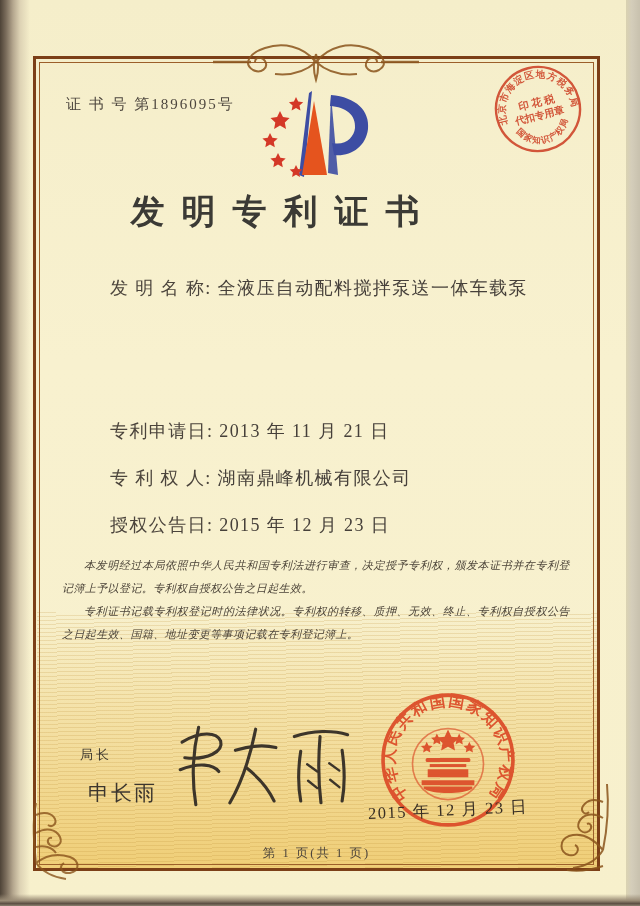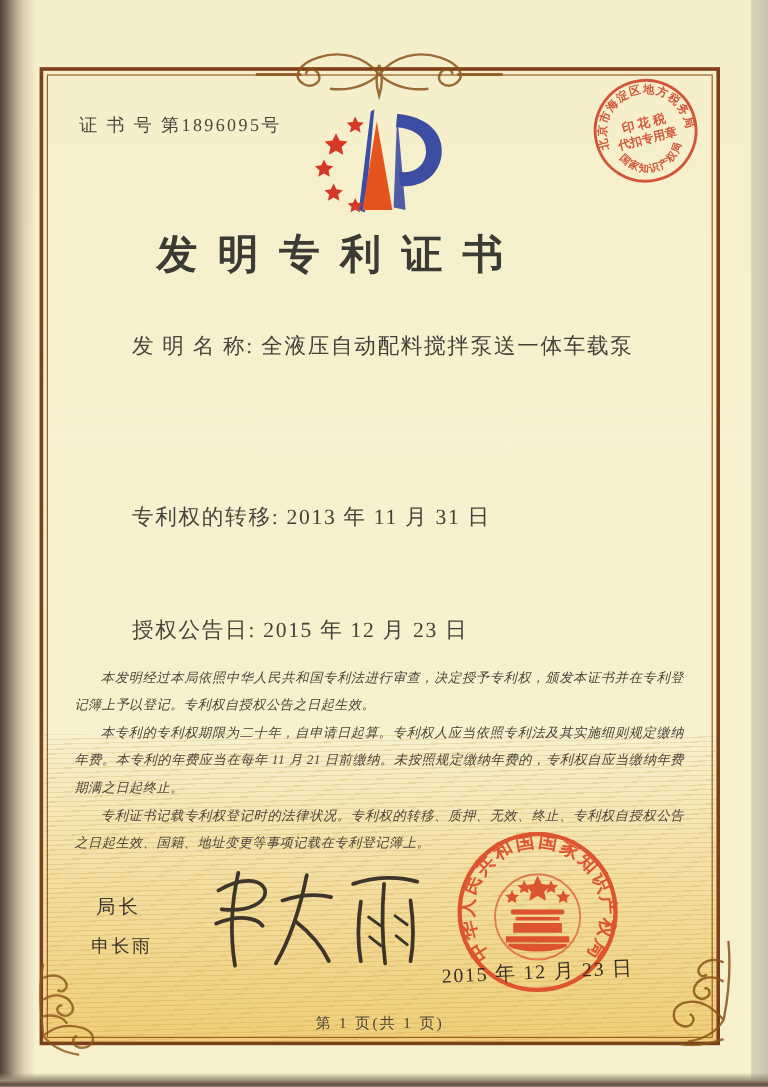--- a/index.html
+++ b/index.html
@@ -35,22 +35,22 @@
     font-size:34px;font-weight:bold;color:#3b3a35;letter-spacing:17px;text-indent:17px;}
 
   .field{position:absolute;left:72px;font-size:18px;color:#46403a;letter-spacing:1.4px;white-space:nowrap;margin-left:38px;}
   .field .lab{color:#4b443c;}
   .f0{top:276px}.f1{top:324px}.f2{top:371px}.f3{top:419px}.f4{top:466px}.f5{top:513px}
 
   .body-text{position:absolute;left:62px;top:554px;width:508px;
     font-size:11px;line-height:23px;color:#4c4439;font-style:italic;letter-spacing:.4px;text-align:justify;}
   .body-text p{margin:0;text-indent:2em;}
 
-  .signer-title{position:absolute;left:80px;top:746px;font-size:16px;letter-spacing:3px;color:#3c362e;}
-  .signer-name{position:absolute;left:76px;top:779px;font-size:15px;letter-spacing:2px;color:#3c362e;}
+  .signer-title{position:absolute;left:80px;top:746px;font-size:13px;letter-spacing:3px;color:#3c362e;}
+  .signer-name{position:absolute;left:88px;top:779px;font-size:21px;letter-spacing:2px;color:#3c362e;}
   .signature{position:absolute;left:168px;top:720px;}
 
   .office-seal{position:absolute;left:379px;top:691px;opacity:.95;}
   .seal-date{position:absolute;left:368px;top:799px;width:180px;font-size:16.5px;letter-spacing:1.5px;
     color:#382e24;transform:rotate(-2.5deg);white-space:nowrap;}
 
   .page-footer{position:absolute;left:33px;top:845px;width:567px;text-align:center;
     font-size:12.5px;letter-spacing:2px;color:#4c443b;}
 
   .orn-top{position:absolute;left:213px;top:36px;}
@@ -106,26 +106,26 @@
         <textPath href="#taxBot" startOffset="50%" text-anchor="middle">国家知识产权局</textPath>
       </text>
       <text x="45" y="42" text-anchor="middle" font-size="10.5" font-weight="bold">印 花 税</text>
       <text x="45" y="55" text-anchor="middle" font-size="10" font-weight="bold">代扣专用章</text>
     </g>
   </svg>
 
   <div class="title">发明专利证书</div>
 
   <div class="field f0"><span class="lab">发 明 名 称: </span><span>全液压自动配料搅拌泵送一体车载泵</span></div>
-  <div class="field f3"><span class="lab">专利权的转移: </span><span>2013 年 11 月 31 日</span></div>
+  <div class="field f3"><span class="lab">专利申请日: </span><span>2013 年 11 月 21 日</span></div>
+  <div class="field f4"><span class="lab">专 利 权 人: </span><span>湖南鼎峰机械有限公司</span></div>
   <div class="field f5"><span class="lab">授权公告日: </span><span>2015 年 12 月 23 日</span></div>
 
   <div class="body-text">
     <p>本发明经过本局依照中华人民共和国专利法进行审查，决定授予专利权，颁发本证书并在专利登记簿上予以登记。专利权自授权公告之日起生效。</p>
-    <p>本专利的专利权期限为二十年，自申请日起算。专利权人应当依照专利法及其实施细则规定缴纳年费。本专利的年费应当在每年 11 月 21 日前缴纳。未按照规定缴纳年费的，专利权自应当缴纳年费期满之日起终止。</p>
     <p>专利证书记载专利权登记时的法律状况。专利权的转移、质押、无效、终止、专利权自授权公告之日起生效、国籍、地址变更等事项记载在专利登记簿上。</p>
   </div>
 
   <div class="signer-title">局长</div>
   <div class="signer-name">申长雨</div>
 
   <svg class="signature" width="190" height="92" viewBox="0 0 200 100">
     <g fill="none" stroke="#2e2822" stroke-width="3.4" stroke-linecap="round" opacity=".92">
       <path d="M30,8 C24,34 22,62 27,92"></path>
       <path d="M12,24 C32,12 50,13 54,23 C57,34 40,44 15,41"></path>

